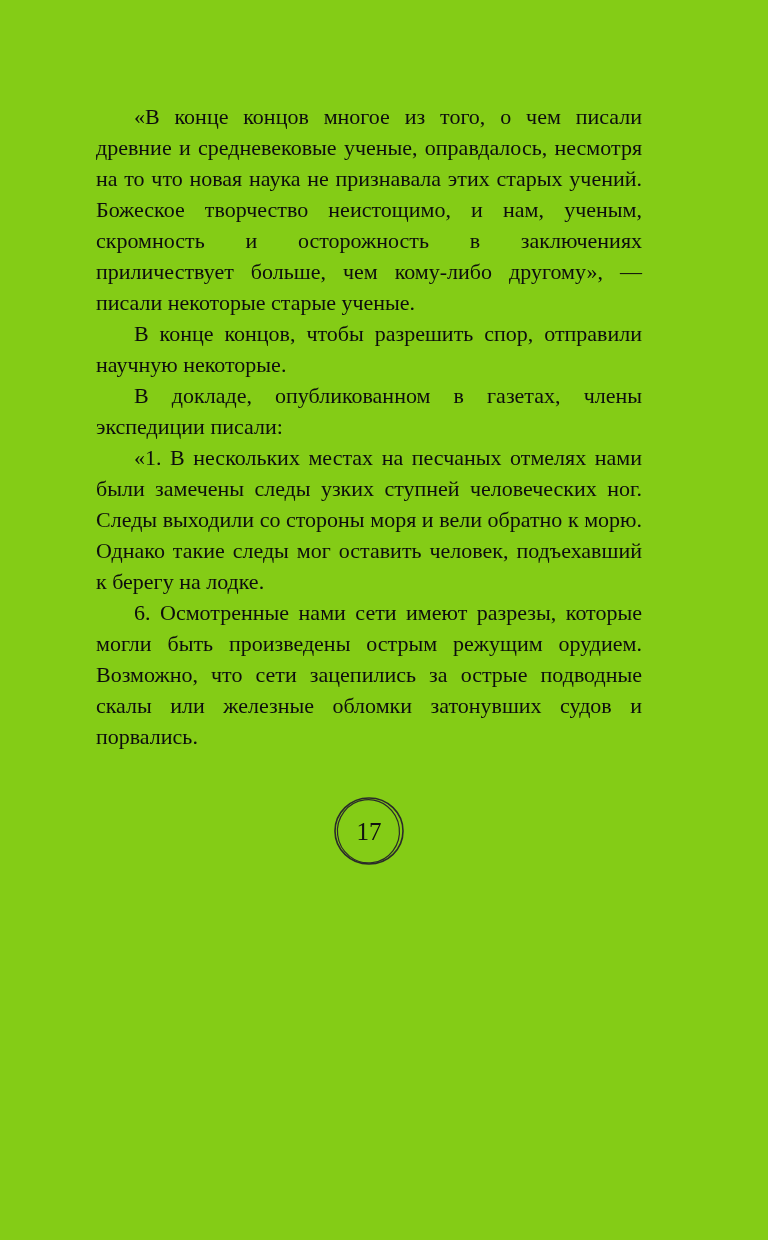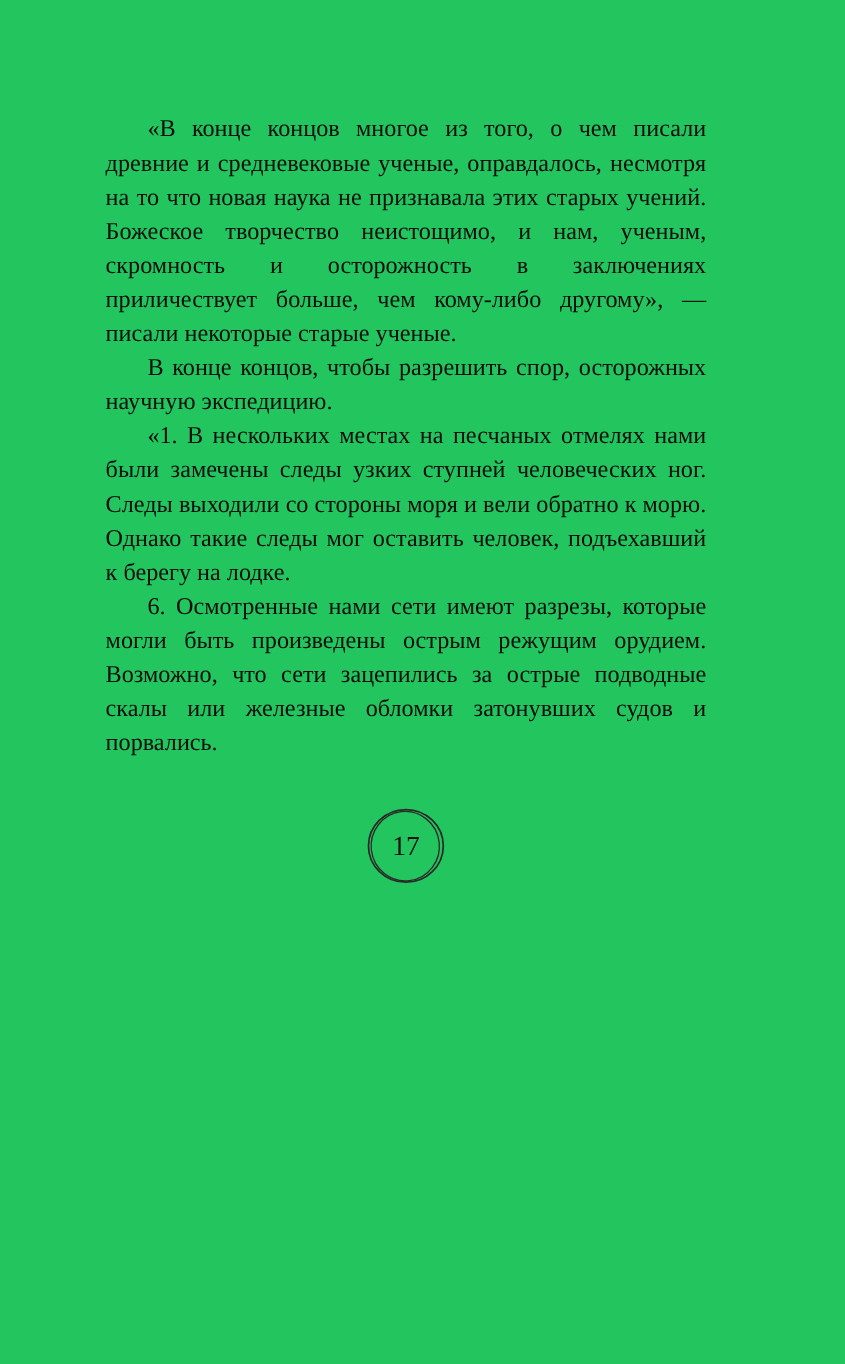--- a/index.html
+++ b/index.html
@@ -11,21 +11,21 @@
   body {
     width: 768px;
     height: 1240px;
     font-family: "Liberation Serif", "DejaVu Serif", serif;
     color: #0d0d0d;
     overflow: hidden;
   }
   .page {
     width: 768px;
     height: 1240px;
-    background: #22c55e;
+    background: #84cc16;
     padding-top: 101px;
     padding-left: 96px;
   }
   .text-block {
     width: 546px;
     font-size: 22px;
     line-height: 31px;
     text-align: justify;
     color: #0d0d0d;
   }
@@ -65,21 +65,22 @@
     padding-top: 2px;
   }
 </style>
 </head>
 <body>
 
 <div class="page">
 
   <div class="text-block">
     <p>«В конце концов многое из того, о чем писали древние и средневековые ученые, оправдалось, несмотря на то что новая наука не признавала этих старых учений. Божеское творчество неистощимо, и нам, ученым, скромность и осторожность в заключениях приличествует больше, чем кому-либо другому», — писали некоторые старые ученые.</p>
-    <p>В конце концов, чтобы разрешить спор, осторожных научную экспедицию.</p>
+    <p>В конце концов, чтобы разрешить спор, отправили научную некоторые.</p>
+    <p>В докладе, опубликованном в газетах, члены экспедиции писали:</p>
     <p>«1. В нескольких местах на песчаных отмелях нами были замечены следы узких ступней человеческих ног. Следы выходили со стороны моря и вели обратно к морю. Однако такие следы мог оставить человек, подъехавший к берегу на лодке.</p>
     <p>6. Осмотренные нами сети имеют разрезы, которые могли быть произведены острым режущим орудием. Возможно, что сети зацепились за острые подводные скалы или железные обломки затонувших судов и порвались.</p>
   </div>
 
   <div class="page-number-wrap">
     <div class="circle-badge">
       <svg width="78" height="74" viewBox="0 0 78 74" aria-hidden="true">
         <ellipse cx="39" cy="37" rx="34" ry="33" fill="none" stroke="#2a2a2a" stroke-width="1.6"></ellipse>
         <ellipse cx="38.4" cy="37.2" rx="31" ry="31.6" fill="none" stroke="#2a2a2a" stroke-width="1.2" transform="rotate(-7 39 37)"></ellipse>
       </svg>

